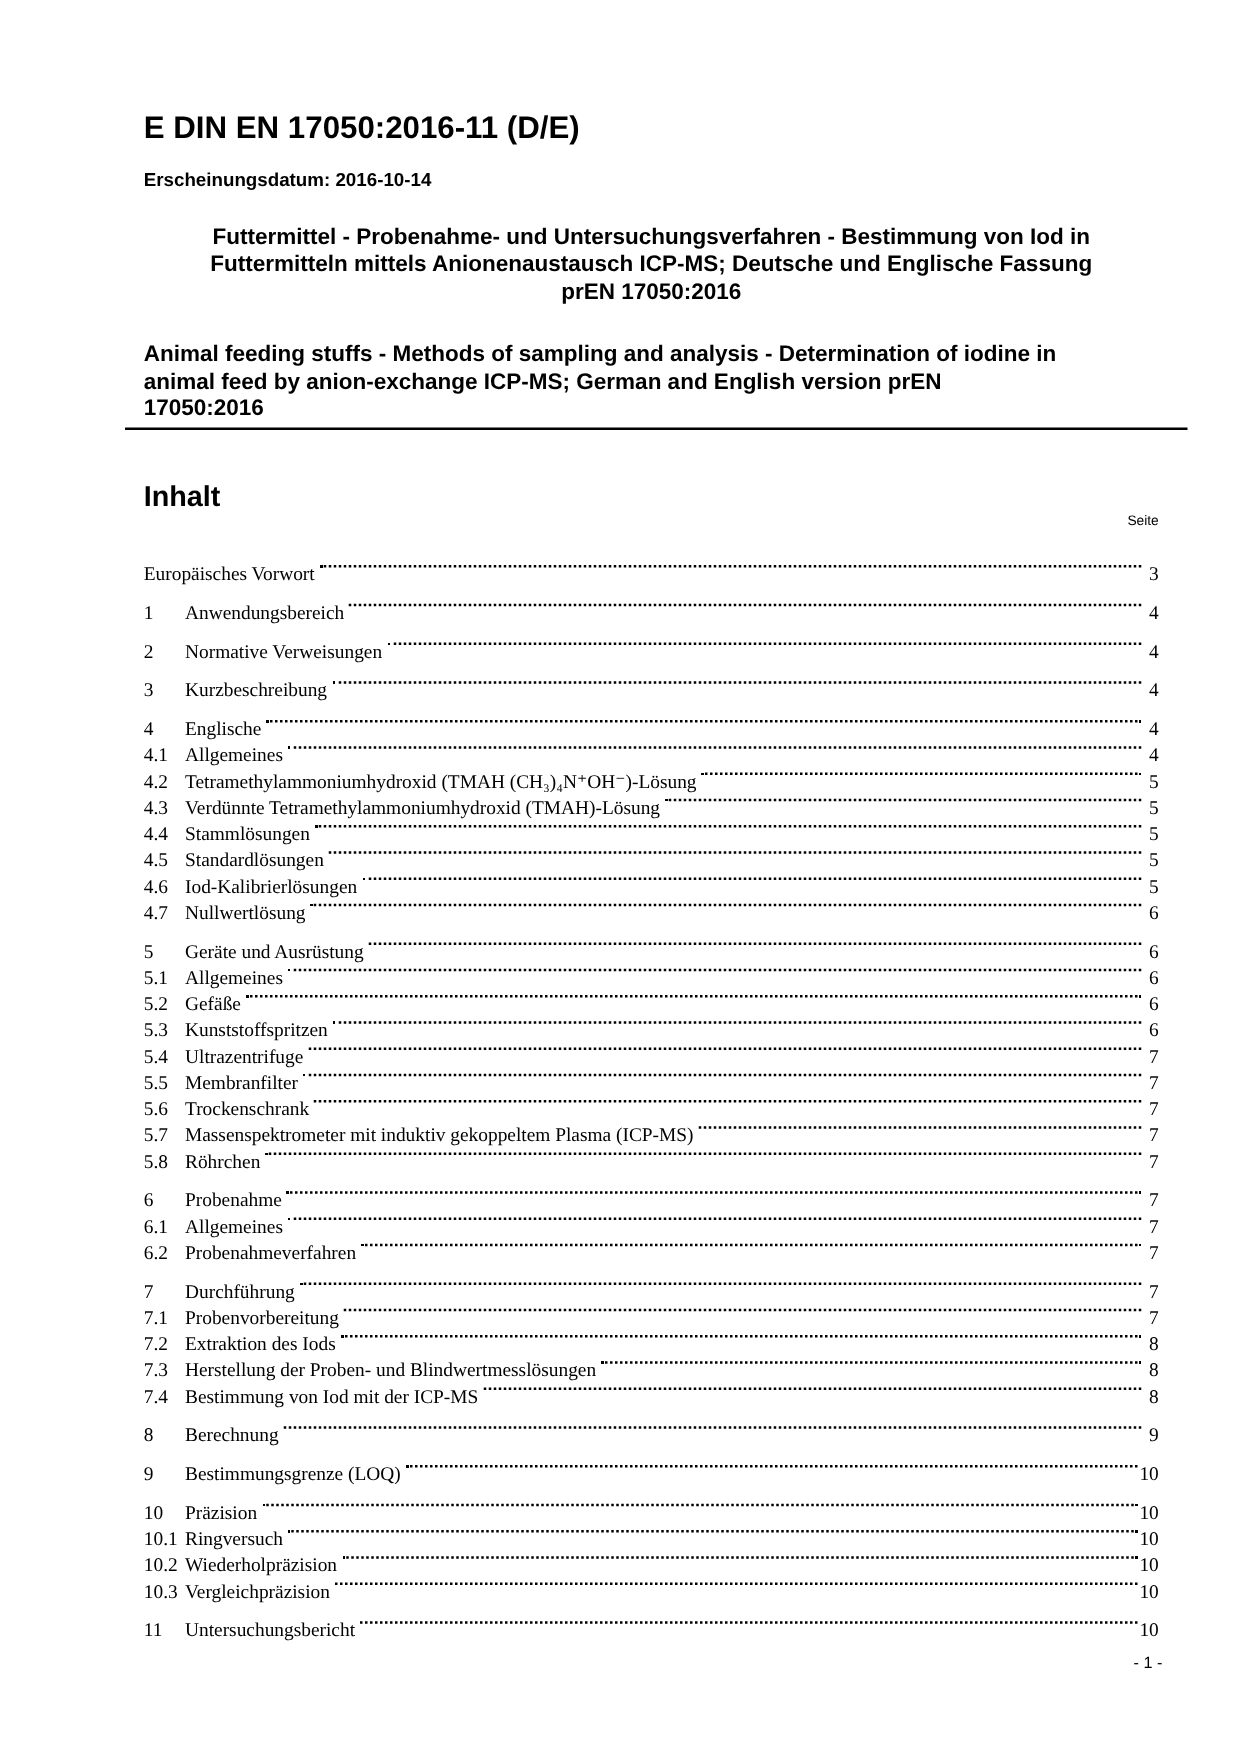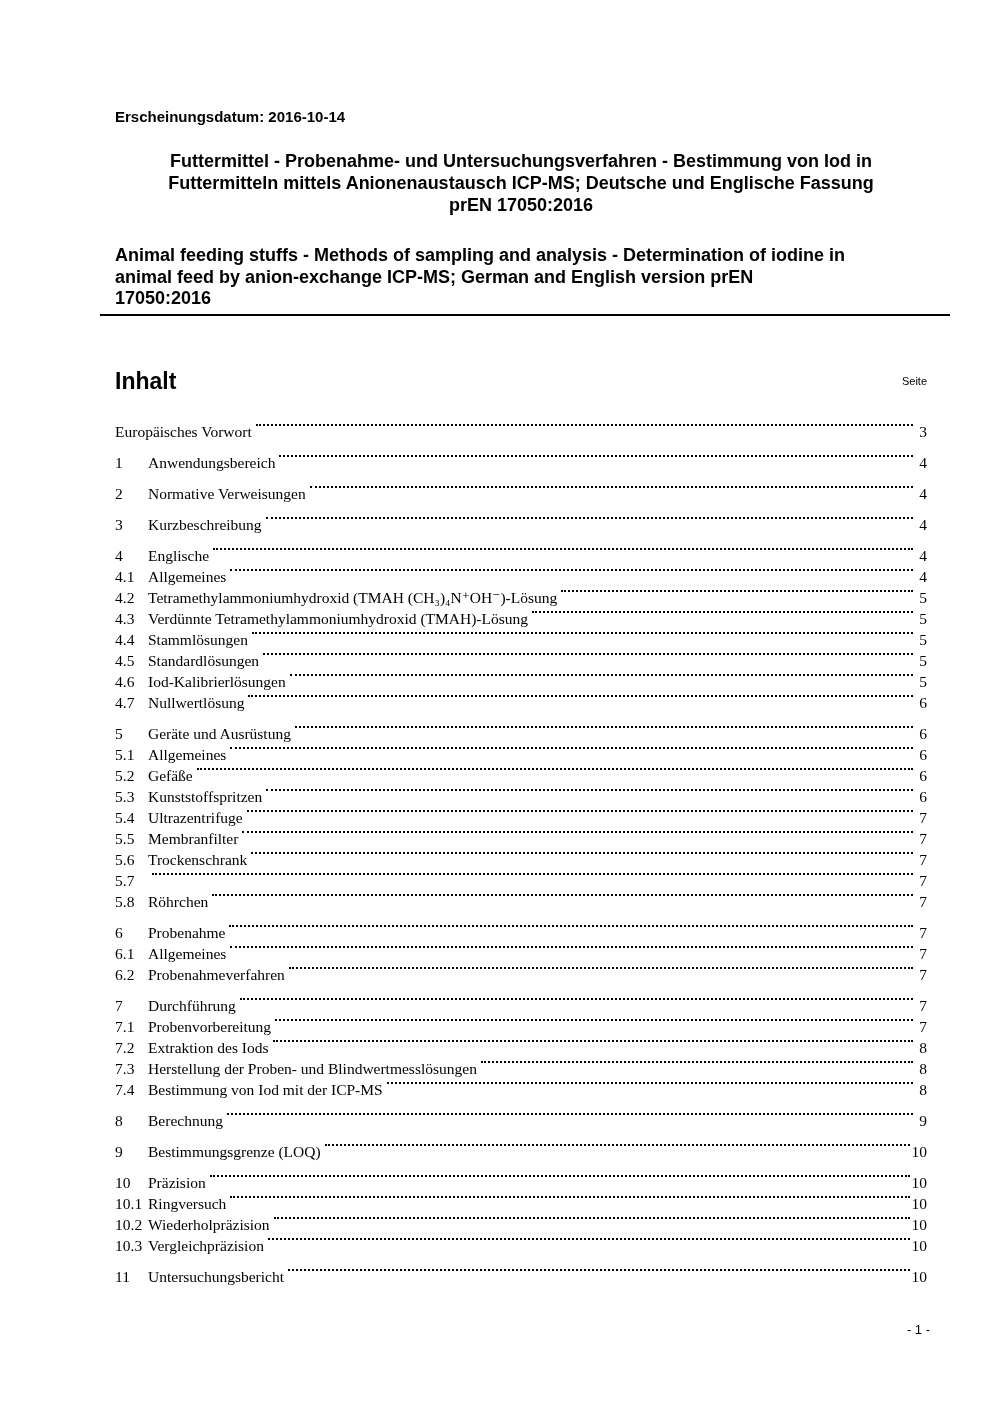--- a/index.html
+++ b/index.html
@@ -37,21 +37,21 @@
   .doc-title.de { margin-top: 24px; line-height: 22px; text-align: center; }
   .doc-title.en { margin-top: 29px; line-height: 21.5px; }
   .title-rule {
     border: none;
     border-top: 2px solid #000;
     margin: 4px 0 0 -15px;
     width: 850px;
   }
 
   
-  .toc-head { display: flex; align-items: center; margin-top: 52px; }
+  .toc-head { display: flex; align-items: flex-start; margin-top: 40px; flex-direction: column; }
   .toc-heading {
     margin: 0;
     font-size: 23px;
     line-height: 27px;
     font-weight: bold;
     font-family: "Liberation Sans", "DejaVu Sans", sans-serif;
   }
   .seite-label { margin-left: auto; font-size: 11px; font-weight: normal; }
 
   .toc-list { margin-top: 26px; }
@@ -86,20 +86,21 @@
     color: #000;
   }
 </style>
 </head>
 <body>
 
 <div class="page">
   <div class="content">
 
     <header>
+      <h1 class="doc-number">E DIN EN 17050:2016-11 (D/E)</h1>
       <div class="pubdate">Erscheinungsdatum: 2016-10-14</div>
       <p class="doc-title de">Futtermittel - Probenahme- und Untersuchungsverfahren - Bestimmung von Iod in
 Futtermitteln mittels Anionenaustausch ICP-MS; Deutsche und Englische Fassung
 prEN 17050:2016</p>
       <p class="doc-title en">Animal feeding stuffs - Methods of sampling and analysis - Determination of iodine in
 animal feed by anion-exchange ICP-MS; German and English version prEN
 17050:2016</p>
       <hr class="title-rule">
     </header>
 
@@ -238,20 +239,21 @@
 
         <div class="toc-row">
           <span class="toc-num">5.6</span>
           <span class="toc-title">Trockenschrank</span>
           <span class="toc-leader"></span>
           <span class="toc-page">7</span>
         </div>
 
         <div class="toc-row">
           <span class="toc-num">5.7</span>
+          <span class="toc-title">Massenspektrometer mit induktiv gekoppeltem Plasma (ICP-MS)</span>
           <span class="toc-leader"></span>
           <span class="toc-page">7</span>
         </div>
 
         <div class="toc-row">
           <span class="toc-num">5.8</span>
           <span class="toc-title">Röhrchen</span>
           <span class="toc-leader"></span>
           <span class="toc-page">7</span>
         </div>

